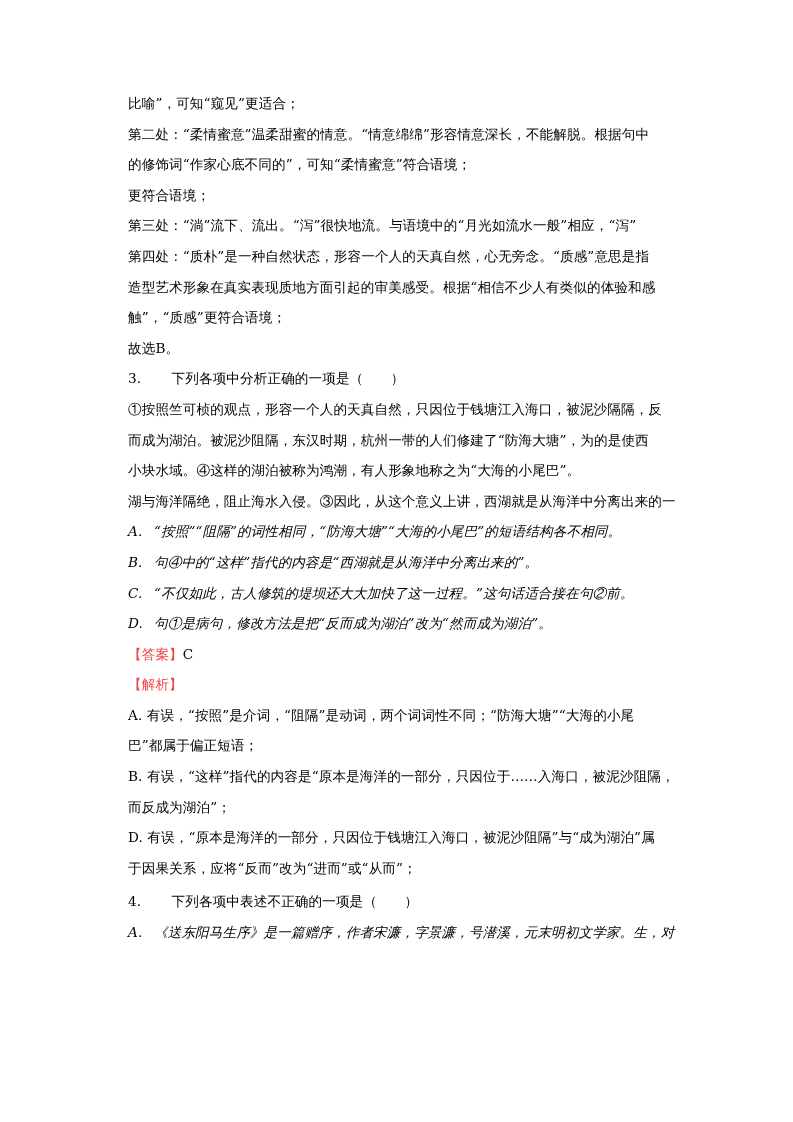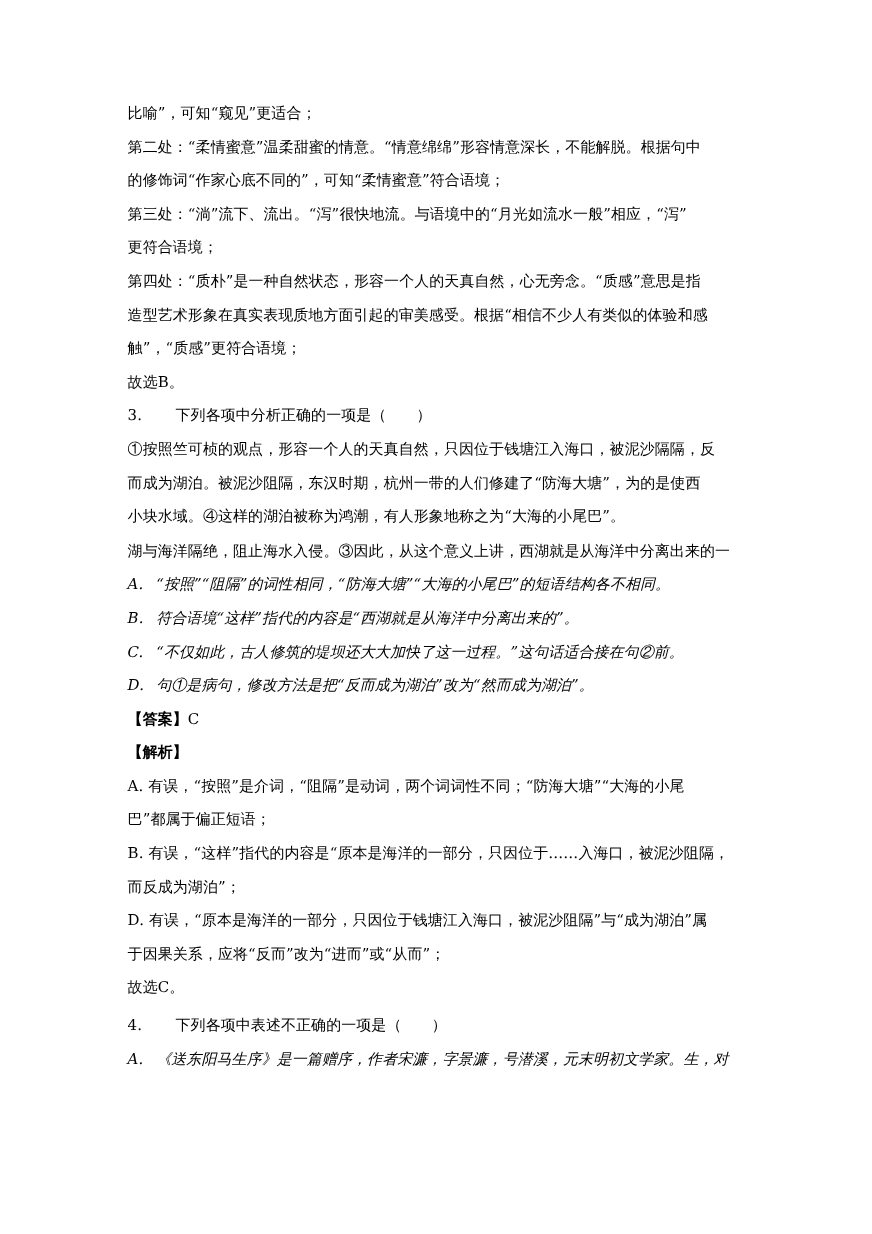--- a/index.html
+++ b/index.html
@@ -18,83 +18,83 @@
     width: 793px;
     height: 1122px;
     box-sizing: border-box;
     padding: 88px 112px 0 112px;
     overflow: hidden;
   }
   .doc-body {
     width: 570px;
   }
   p.line {
-    margin: 0 0 0 4px;
+    margin: 0 0 0 16px;
     font-size: 13.6px;
     line-height: 30.6px;
     text-align: justify;
     letter-spacing: 0.1px;
     word-break: break-all;
   }
   .num-item {
     margin-top: 2px;
   }
   .opt {
     text-indent: 0;
     font-style: italic;
   }
   .opt .opt-letter {
     display: inline-block;
     min-width: 26px;
   }
   .tag {
-    color: #000000;
-    font-weight: bold;
+    color: #ef4444;
+    font-weight: normal;
   }
   .answer-line {
     font-size: 13.6px;
     line-height: 30.6px;
   }
   .answer-val {
     color: #000;
   }
   .gap-s { display: inline-block; width: 26px; }
   .spacer-2 { height: 3px; }
 </style>
 </head>
 <body>
 
 <div class="page">
   <div class="doc-body">
 
     <p class="line">比喻”，可知“窥见”更适合；</p>
     <p class="line">第二处：“柔情蜜意”温柔甜蜜的情意。“情意绵绵”形容情意深长，不能解脱。根据句中</p>
     <p class="line">的修饰词“作家心底不同的”，可知“柔情蜜意”符合语境；</p>
+    <p class="line">更符合语境；</p>
     <p class="line">第三处：“淌”流下、流出。“泻”很快地流。与语境中的“月光如流水一般”相应，“泻”</p>
-    <p class="line">更符合语境；</p>
     <p class="line">第四处：“质朴”是一种自然状态，形容一个人的天真自然，心无旁念。“质感”意思是指</p>
     <p class="line">造型艺术形象在真实表现质地方面引起的审美感受。根据“相信不少人有类似的体验和感</p>
     <p class="line">触”，“质感”更符合语境；</p>
     <p class="line">故选B。</p>
 
     <p class="line num-item">
       <span>3.</span>
       <span class="gap-s"></span><span>下列各项中分析正确的一项是（　　）</span>
     </p>
 
     <p class="line">①按照竺可桢的观点，形容一个人的天真自然，只因位于钱塘江入海口，被泥沙隔隔，反</p>
     <p class="line">而成为湖泊。被泥沙阻隔，东汉时期，杭州一带的人们修建了“防海大塘”，为的是使西</p>
     <p class="line">小块水域。④这样的湖泊被称为鸿潮，有人形象地称之为“大海的小尾巴”。</p>
     <p class="line">湖与海洋隔绝，阻止海水入侵。③因此，从这个意义上讲，西湖就是从海洋中分离出来的一</p>
 
     <p class="line opt">
       <span class="opt-letter">A.</span><span>“按照”“阻隔”的词性相同，“防海大塘”“大海的小尾巴”的短语结构各不相同。</span>
     </p>
     <p class="line opt">
-      <span class="opt-letter">B.</span><span>符合语境“这样”指代的内容是“西湖就是从海洋中分离出来的”。</span>
+      <span class="opt-letter">B.</span><span>句④中的“这样”指代的内容是“西湖就是从海洋中分离出来的”。</span>
     </p>
     <p class="line opt">
       <span class="opt-letter">C.</span><span>“不仅如此，古人修筑的堤坝还大大加快了这一过程。”这句话适合接在句②前。</span>
     </p>
     <p class="line opt">
       <span class="opt-letter">D.</span><span>句①是病句，修改方法是把“反而成为湖泊”改为“然而成为湖泊”。</span>
     </p>
 
     <p class="line answer-line">
       <span class="tag">【答案】</span><span class="answer-val">C</span>
@@ -104,21 +104,20 @@
       <span class="tag">【解析】</span>
     </p>
 
 
     <p class="line">A. 有误，“按照”是介词，“阻隔”是动词，两个词词性不同；“防海大塘”“大海的小尾</p>
     <p class="line">巴”都属于偏正短语；</p>
     <p class="line">B. 有误，“这样”指代的内容是“原本是海洋的一部分，只因位于……入海口，被泥沙阻隔，</p>
     <p class="line">而反成为湖泊”；</p>
     <p class="line">D. 有误，“原本是海洋的一部分，只因位于钱塘江入海口，被泥沙阻隔”与“成为湖泊”属</p>
     <p class="line">于因果关系，应将“反而”改为“进而”或“从而”；</p>
-    <p class="line">故选C。</p>
 
     <div class="spacer-2"></div>
 
     <p class="line num-item">
       <span>4.</span>
       <span class="gap-s"></span><span>下列各项中表述不正确的一项是（　　）</span>
     </p>
 
     <p class="line opt">
       <span class="opt-letter">A.</span><span>《送东阳马生序》是一篇赠序，作者宋濂，字景濂，号潜溪，元末明初文学家。生，对</span>

